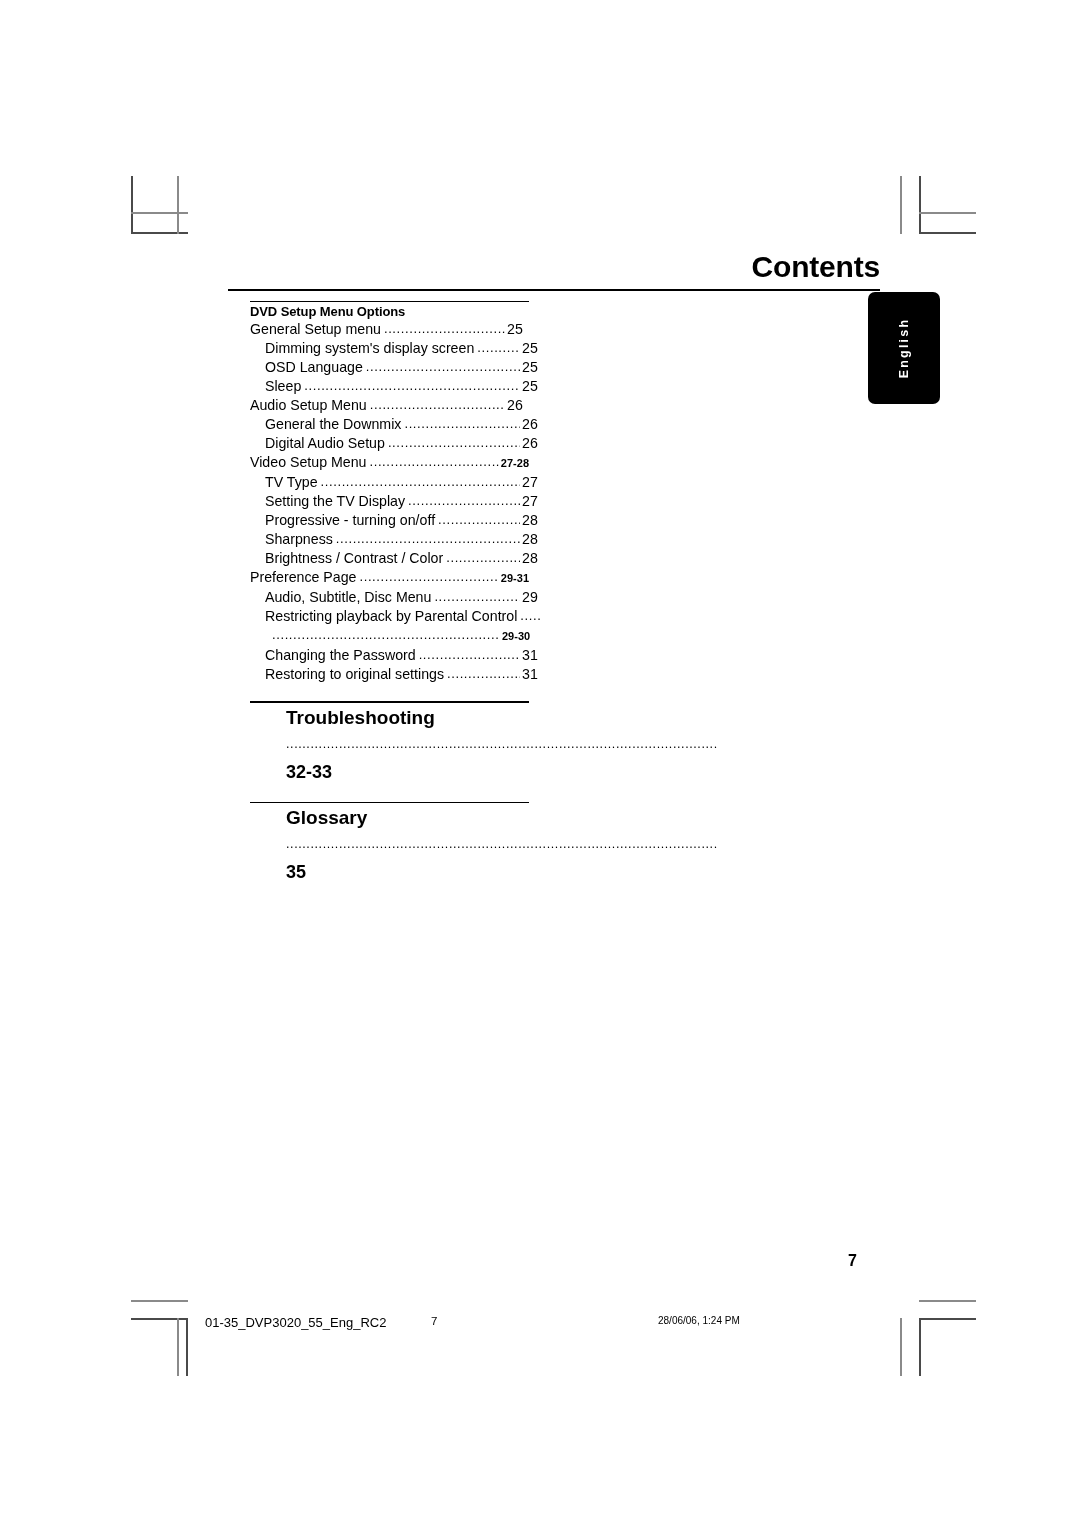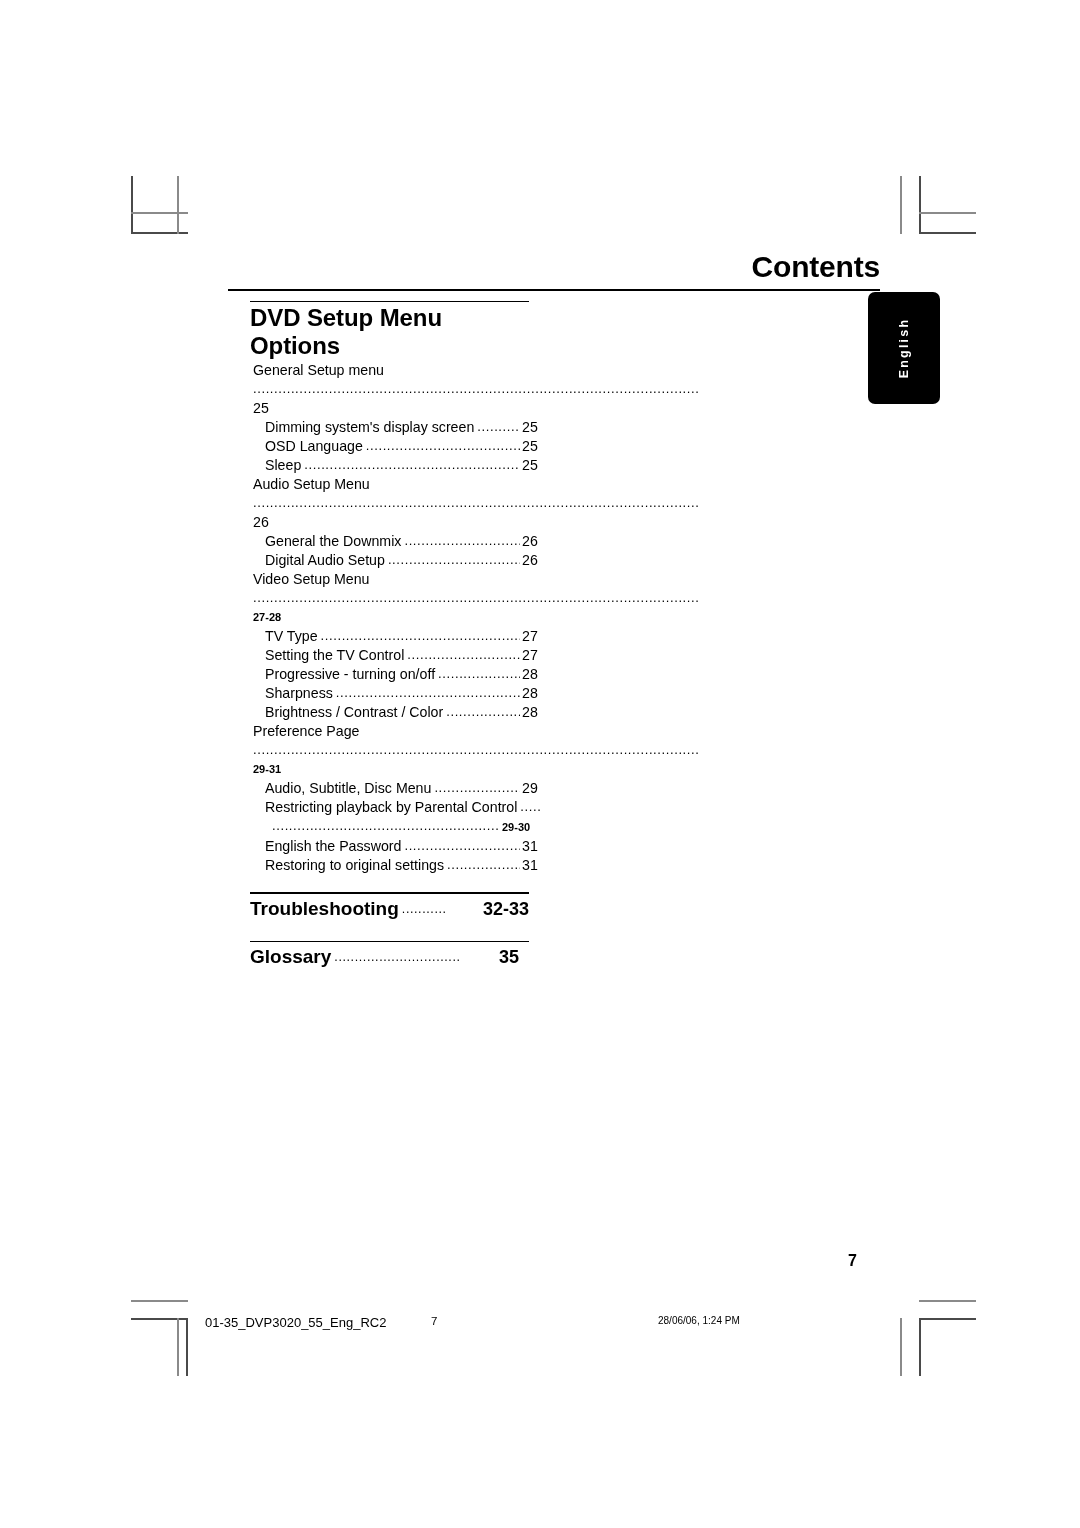--- a/index.html
+++ b/index.html
@@ -69,37 +69,37 @@
   }
 
   .section-rule {
     height: 1.5px;
     background: #000;
     width: 100%;
   }
   .section-rule.thin { height: 1.2px; }
 
   .section-heading {
-    font-size: 24px;
+    font-size: 13px;
     font-weight: bold;
     letter-spacing: -0.1px;
     margin-top: 2px;
     margin-bottom: 1px;
   }
 
   
   .toc-row {
     display: flex;
     align-items: baseline;
     width: 100%;
     font-size: 14.2px;
     line-height: 19px;
     white-space: nowrap;
   }
-  .toc-row.level-1 { padding-left: 0px; flex-direction: column; }
+  .toc-row.level-1 { padding-left: 0px; }
   .toc-row.level-2 { padding-left: 15px; }
 
   .toc-label { flex: 0 0 auto; }
   .toc-leader {
     flex: 1 1 auto;
     overflow: hidden;
     margin: 0 2px 0 3px;
     position: relative;
     top: -1px;
   }
@@ -130,20 +130,21 @@
   .major-block { margin-top: 17px; }
   .major-row {
     display: flex;
     align-items: baseline;
     width: 100%;
     font-size: 19px;
     font-weight: bold;
     white-space: nowrap;
     line-height: 26px;
     padding-top: 2px;
+    flex-direction: column;
   }
   .major-row .toc-leader { position: relative; top: -2px; }
   .major-row .toc-leader::before { font-size: 12.5px; font-weight: normal; }
   .major-row .toc-page { min-width: 30px; font-size: 18px; margin-left: 36px; }
 
   
   #folio {
     position: absolute;
     left: 848px;
     top: 1252px;
@@ -254,21 +255,21 @@
         <span class="toc-label">Video Setup Menu</span>
         <span class="toc-leader"></span>
         <span class="toc-page range">27-28</span>
       </div>
       <div class="toc-row level-2">
         <span class="toc-label">TV Type</span>
         <span class="toc-leader"></span>
         <span class="toc-page">27</span>
       </div>
       <div class="toc-row level-2">
-        <span class="toc-label">Setting the TV Control</span>
+        <span class="toc-label">Setting the TV Display</span>
         <span class="toc-leader"></span>
         <span class="toc-page">27</span>
       </div>
       <div class="toc-row level-2">
         <span class="toc-label">Progressive - turning on/off</span>
         <span class="toc-leader"></span>
         <span class="toc-page">28</span>
       </div>
       <div class="toc-row level-2">
         <span class="toc-label">Sharpness</span>
@@ -294,21 +295,21 @@
         <span class="toc-label">Restricting playback by Parental Control</span>
         <span class="toc-leader"></span>
         <span class="toc-page"></span>
       </div>
       <div class="toc-row level-2 continuation">
         <span class="toc-label"></span>
         <span class="toc-leader"></span>
         <span class="toc-page range">29-30</span>
       </div>
       <div class="toc-row level-2">
-        <span class="toc-label">English the Password</span>
+        <span class="toc-label">Changing the Password</span>
         <span class="toc-leader"></span>
         <span class="toc-page">31</span>
       </div>
       <div class="toc-row level-2">
         <span class="toc-label">Restoring to original settings</span>
         <span class="toc-leader"></span>
         <span class="toc-page">31</span>
       </div>
     </div>
 

